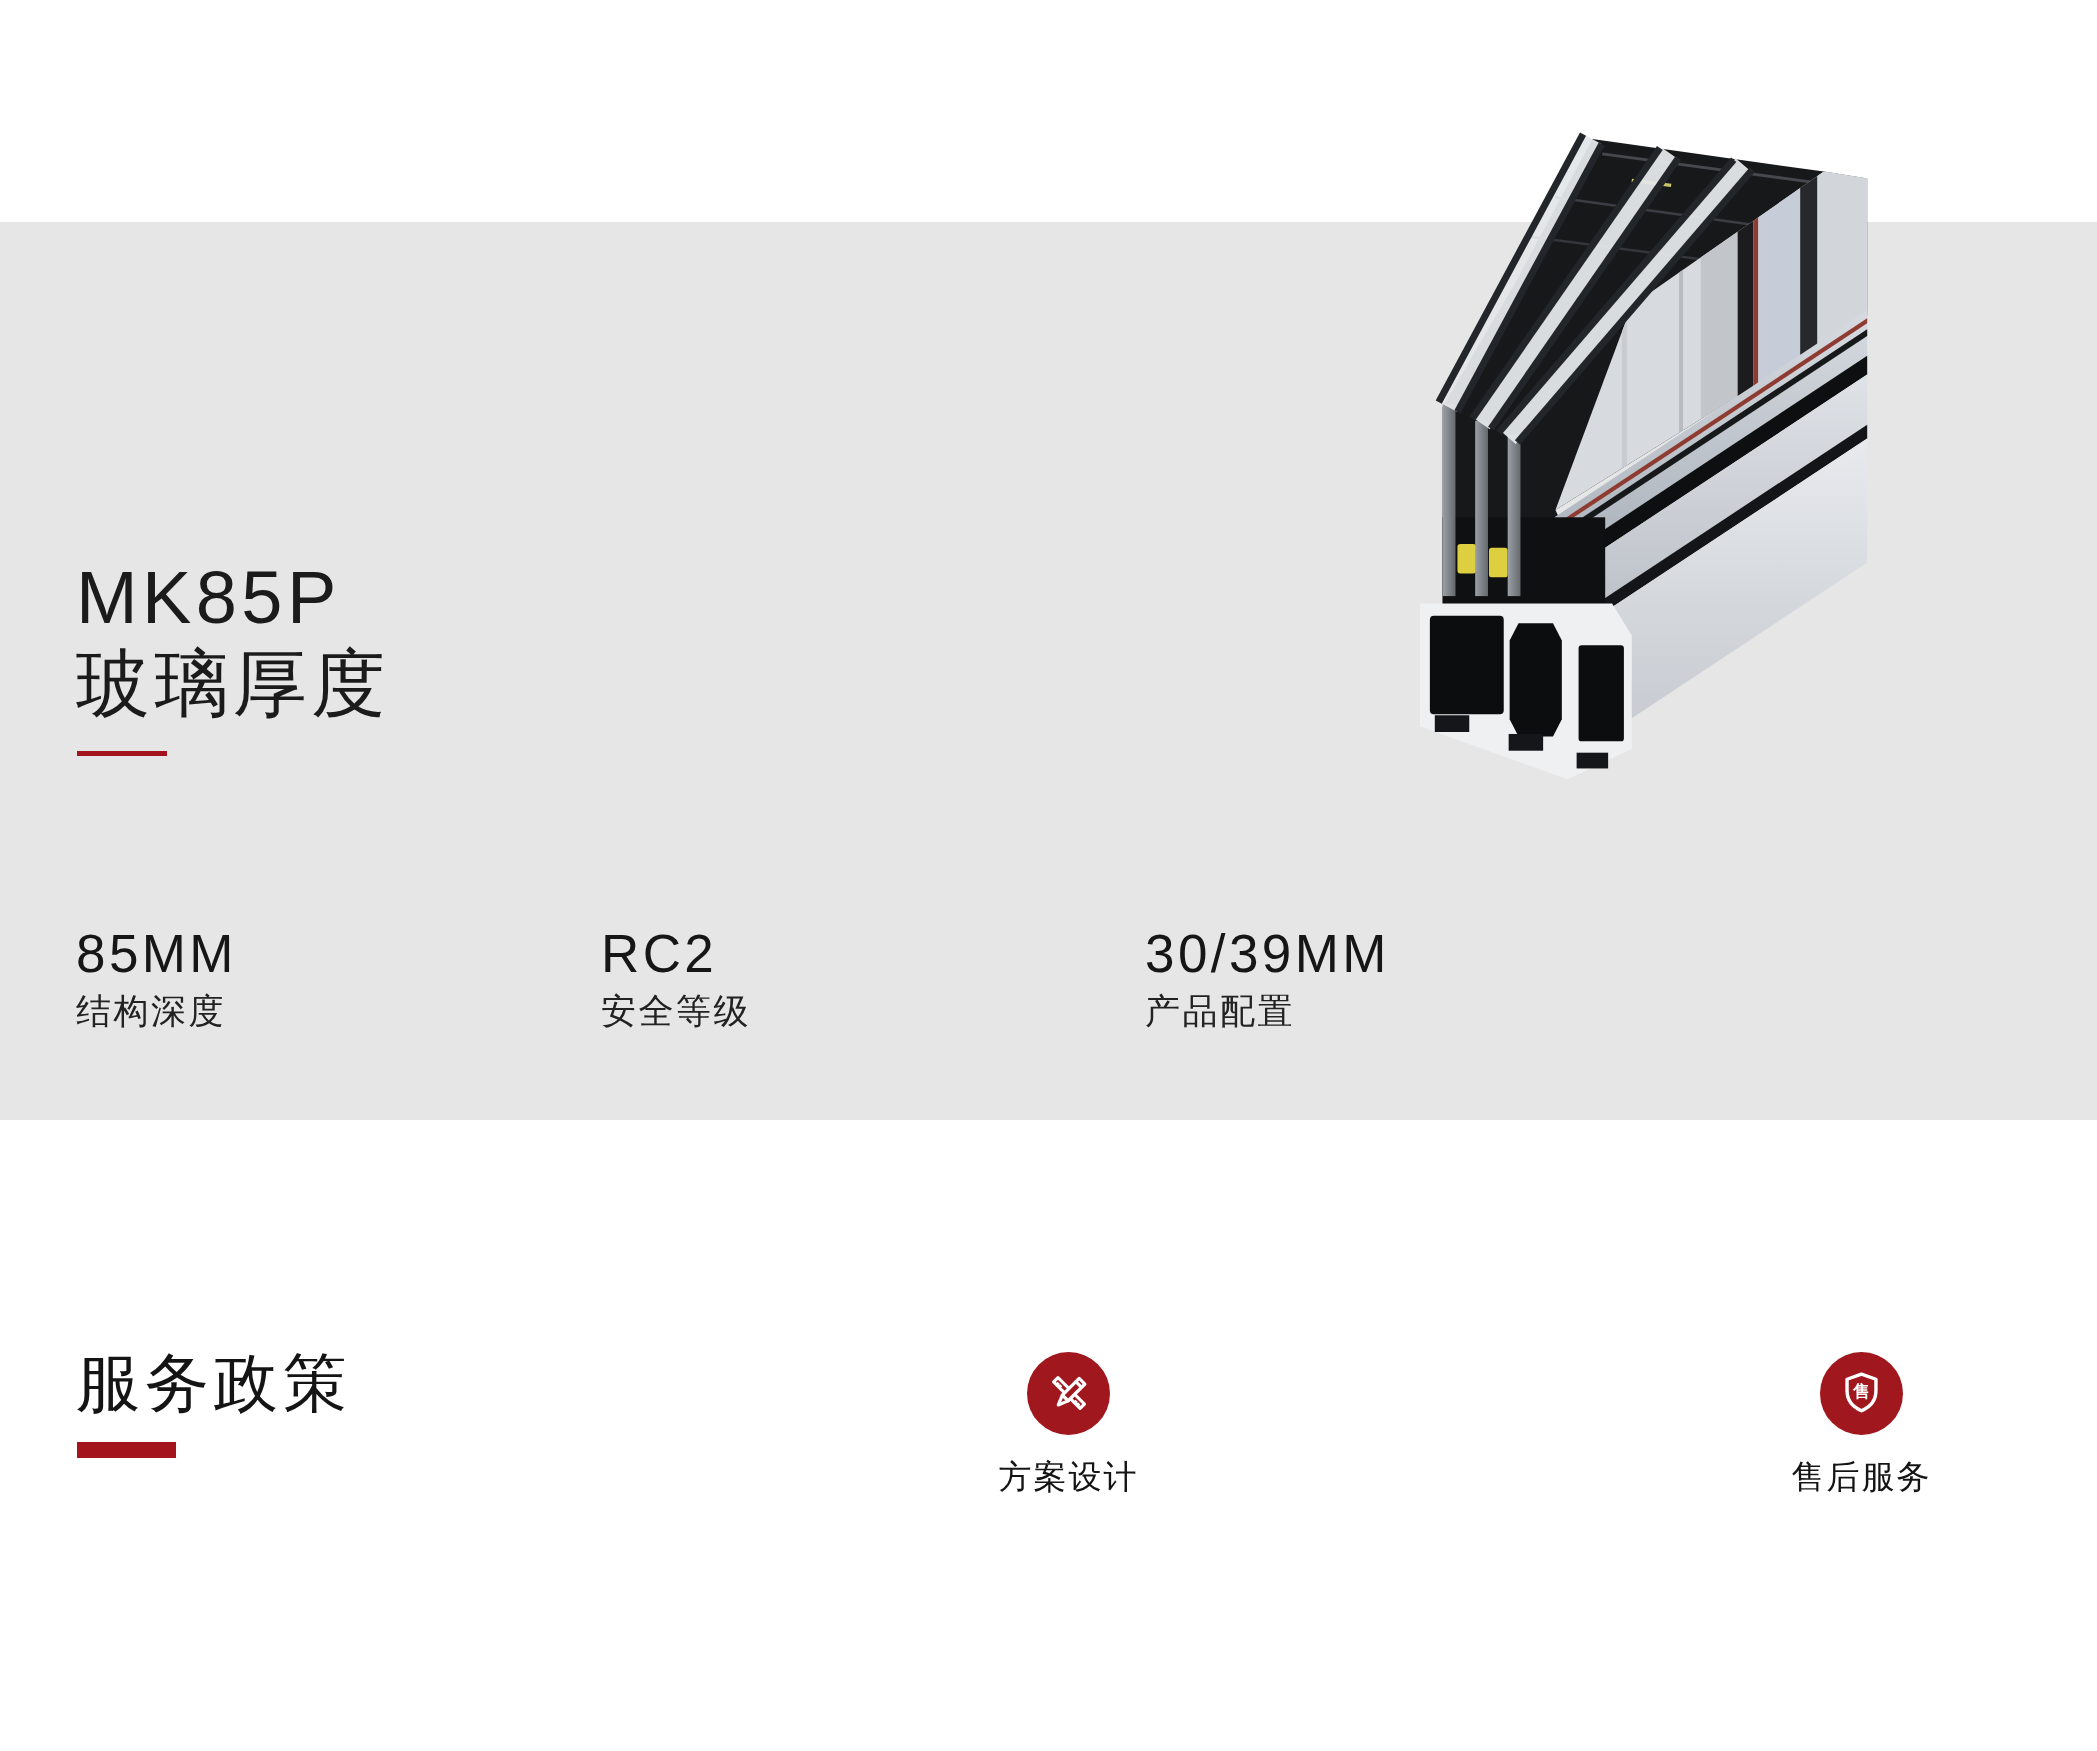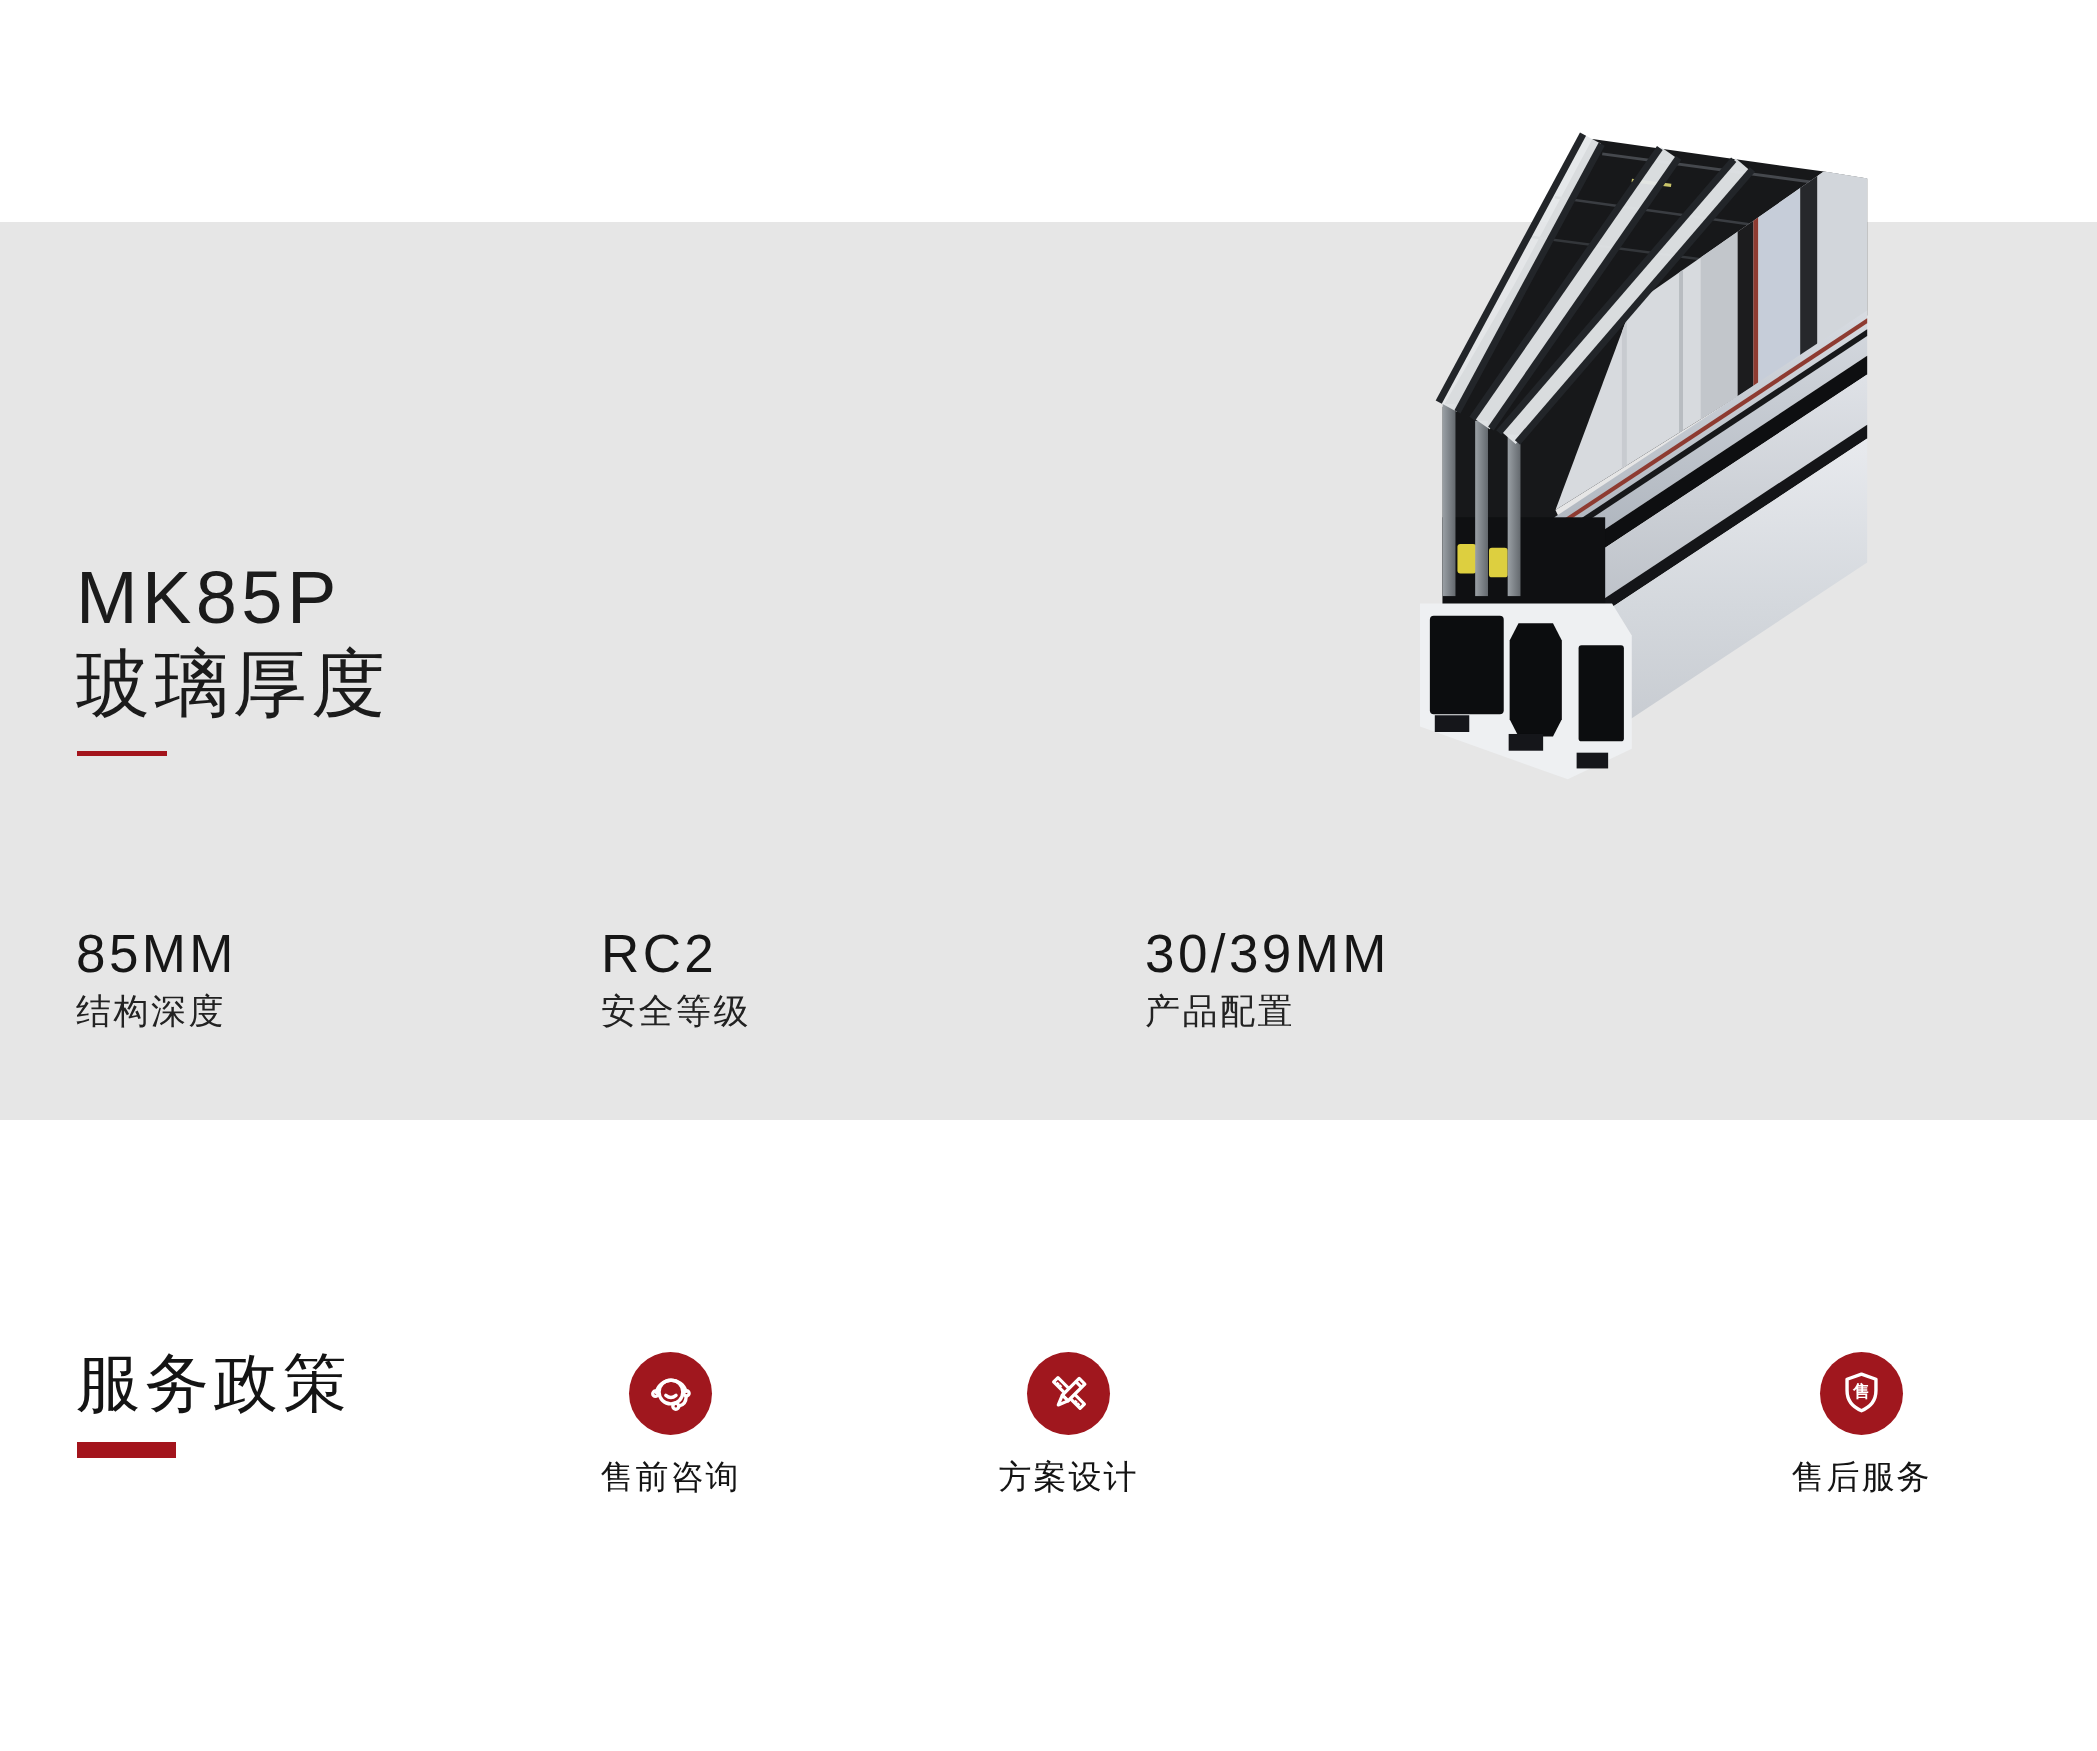--- a/index.html
+++ b/index.html
@@ -146,34 +146,20 @@
     <div class="spec-label">安全等级</div>
   </div>
   <div class="spec-col spec-2">
     <div class="spec-value">30/39MM</div>
     <div class="spec-label">产品配置</div>
   </div>
 
   <div class="service-title">服务政策</div>
   <div class="rule-thick" style="background: rgb(163, 20, 28);"></div>
 
-  <div class="service-item svc-0">
-    <div class="service-circle" style="background: rgb(160, 23, 30);">
-      <svg viewBox="0 0 24 24" fill="none" stroke="#ffffff" stroke-width="1.6" stroke-linecap="round">
-        <circle cx="12.2" cy="11.3" r="5.6"></circle>
-        <path d="M9.8,12.9 Q12.2,14.9 14.6,12.9"></path>
-        <path d="M5.3,11.6 A7.2,7.2 0 0 1 19.3,11.0"></path>
-        <circle cx="4.9" cy="12.1" r="1.25"></circle>
-        <circle cx="19.5" cy="11.9" r="1.25"></circle>
-        <path d="M19.4,13.3 Q19.3,17.4 15.9,17.9"></path>
-        <circle cx="14.5" cy="18.0" r="1.4"></circle>
-      </svg>
-    </div>
-    <div class="service-label">售前咨询</div>
-  </div>
 
   <div class="service-item svc-1">
     <div class="service-circle" style="background: rgb(160, 23, 30);">
       <svg viewBox="0 0 24 24" fill="none" stroke="#ffffff" stroke-width="1.5" stroke-linejoin="round">
         <g transform="rotate(-45 12 12)">
           <rect x="10.9" y="3.2" width="2.9" height="17.6"></rect>
           <line x1="10.9" y1="5.2" x2="12.3" y2="5.2"></line>
           <line x1="10.9" y1="6.8" x2="12.3" y2="6.8"></line>
           <line x1="10.9" y1="17.2" x2="12.3" y2="17.2"></line>
           <line x1="10.9" y1="18.8" x2="12.3" y2="18.8"></line>

